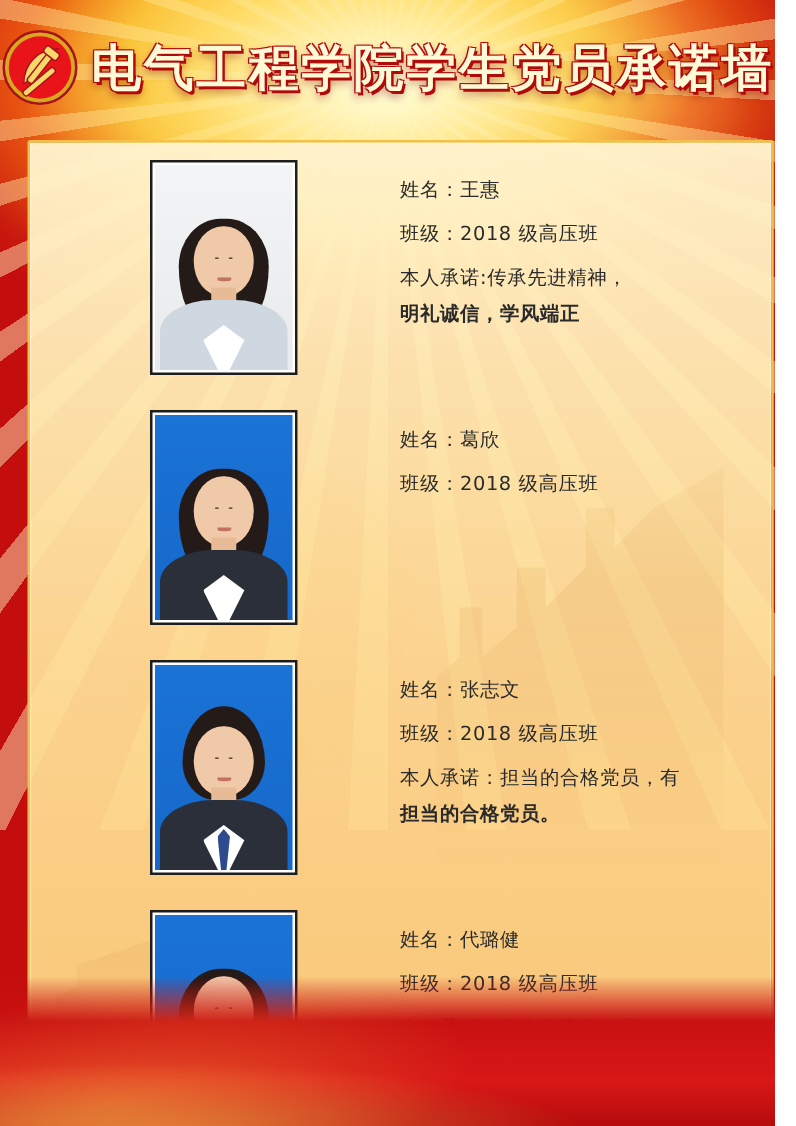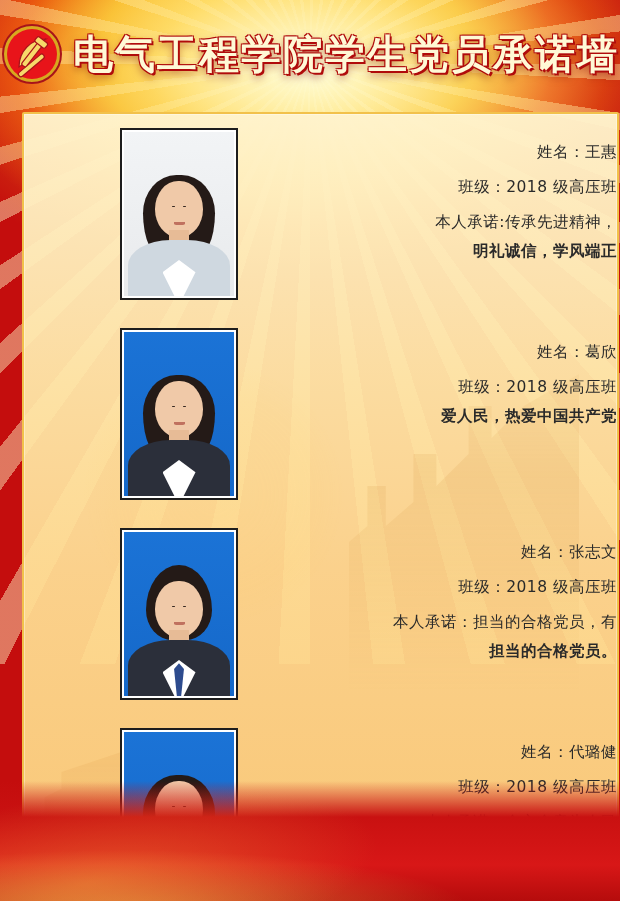--- a/index.html
+++ b/index.html
@@ -274,21 +274,20 @@
     height: 2%;
     margin-left: -5%;
     background: #c0715f;
     border-radius: 0 0 40% 40%;
   }
   .info {
     flex: 1 1 auto;
     padding-left: 82px;
     padding-top: 14px;
     color: #222;
-    text-align: right;
   }
   .info p {
     margin: 0 0 14px 0;
     font-size: 15.5px;
     line-height: 1.35;
     letter-spacing: .5px;
     color: #2a2a2a;
     font-family: "DejaVu Sans", "Liberation Sans", sans-serif;
   }
   .info p:last-child { margin-bottom: 0; }
@@ -352,21 +351,20 @@
             <div class="face-cover eyes"></div>
             <div class="mouth"></div>
             <div class="neck"></div>
             <div class="body suit-dark"></div>
             <div class="collar"></div>
           </div>
         </div>
         <div class="info">
           <p>姓名：葛欣</p>
           <p>班级：2018 级高压班</p>
-          <p class="promise-2">爱人民，热爱中国共产党</p>
         </div>
       </div>
 
       <div class="row">
         <div class="photo-frame">
           <div class="photo bg-blue">
             <div class="hair"></div>
             <div class="face-cover eyes"></div>
             <div class="mouth"></div>
             <div class="neck"></div>

